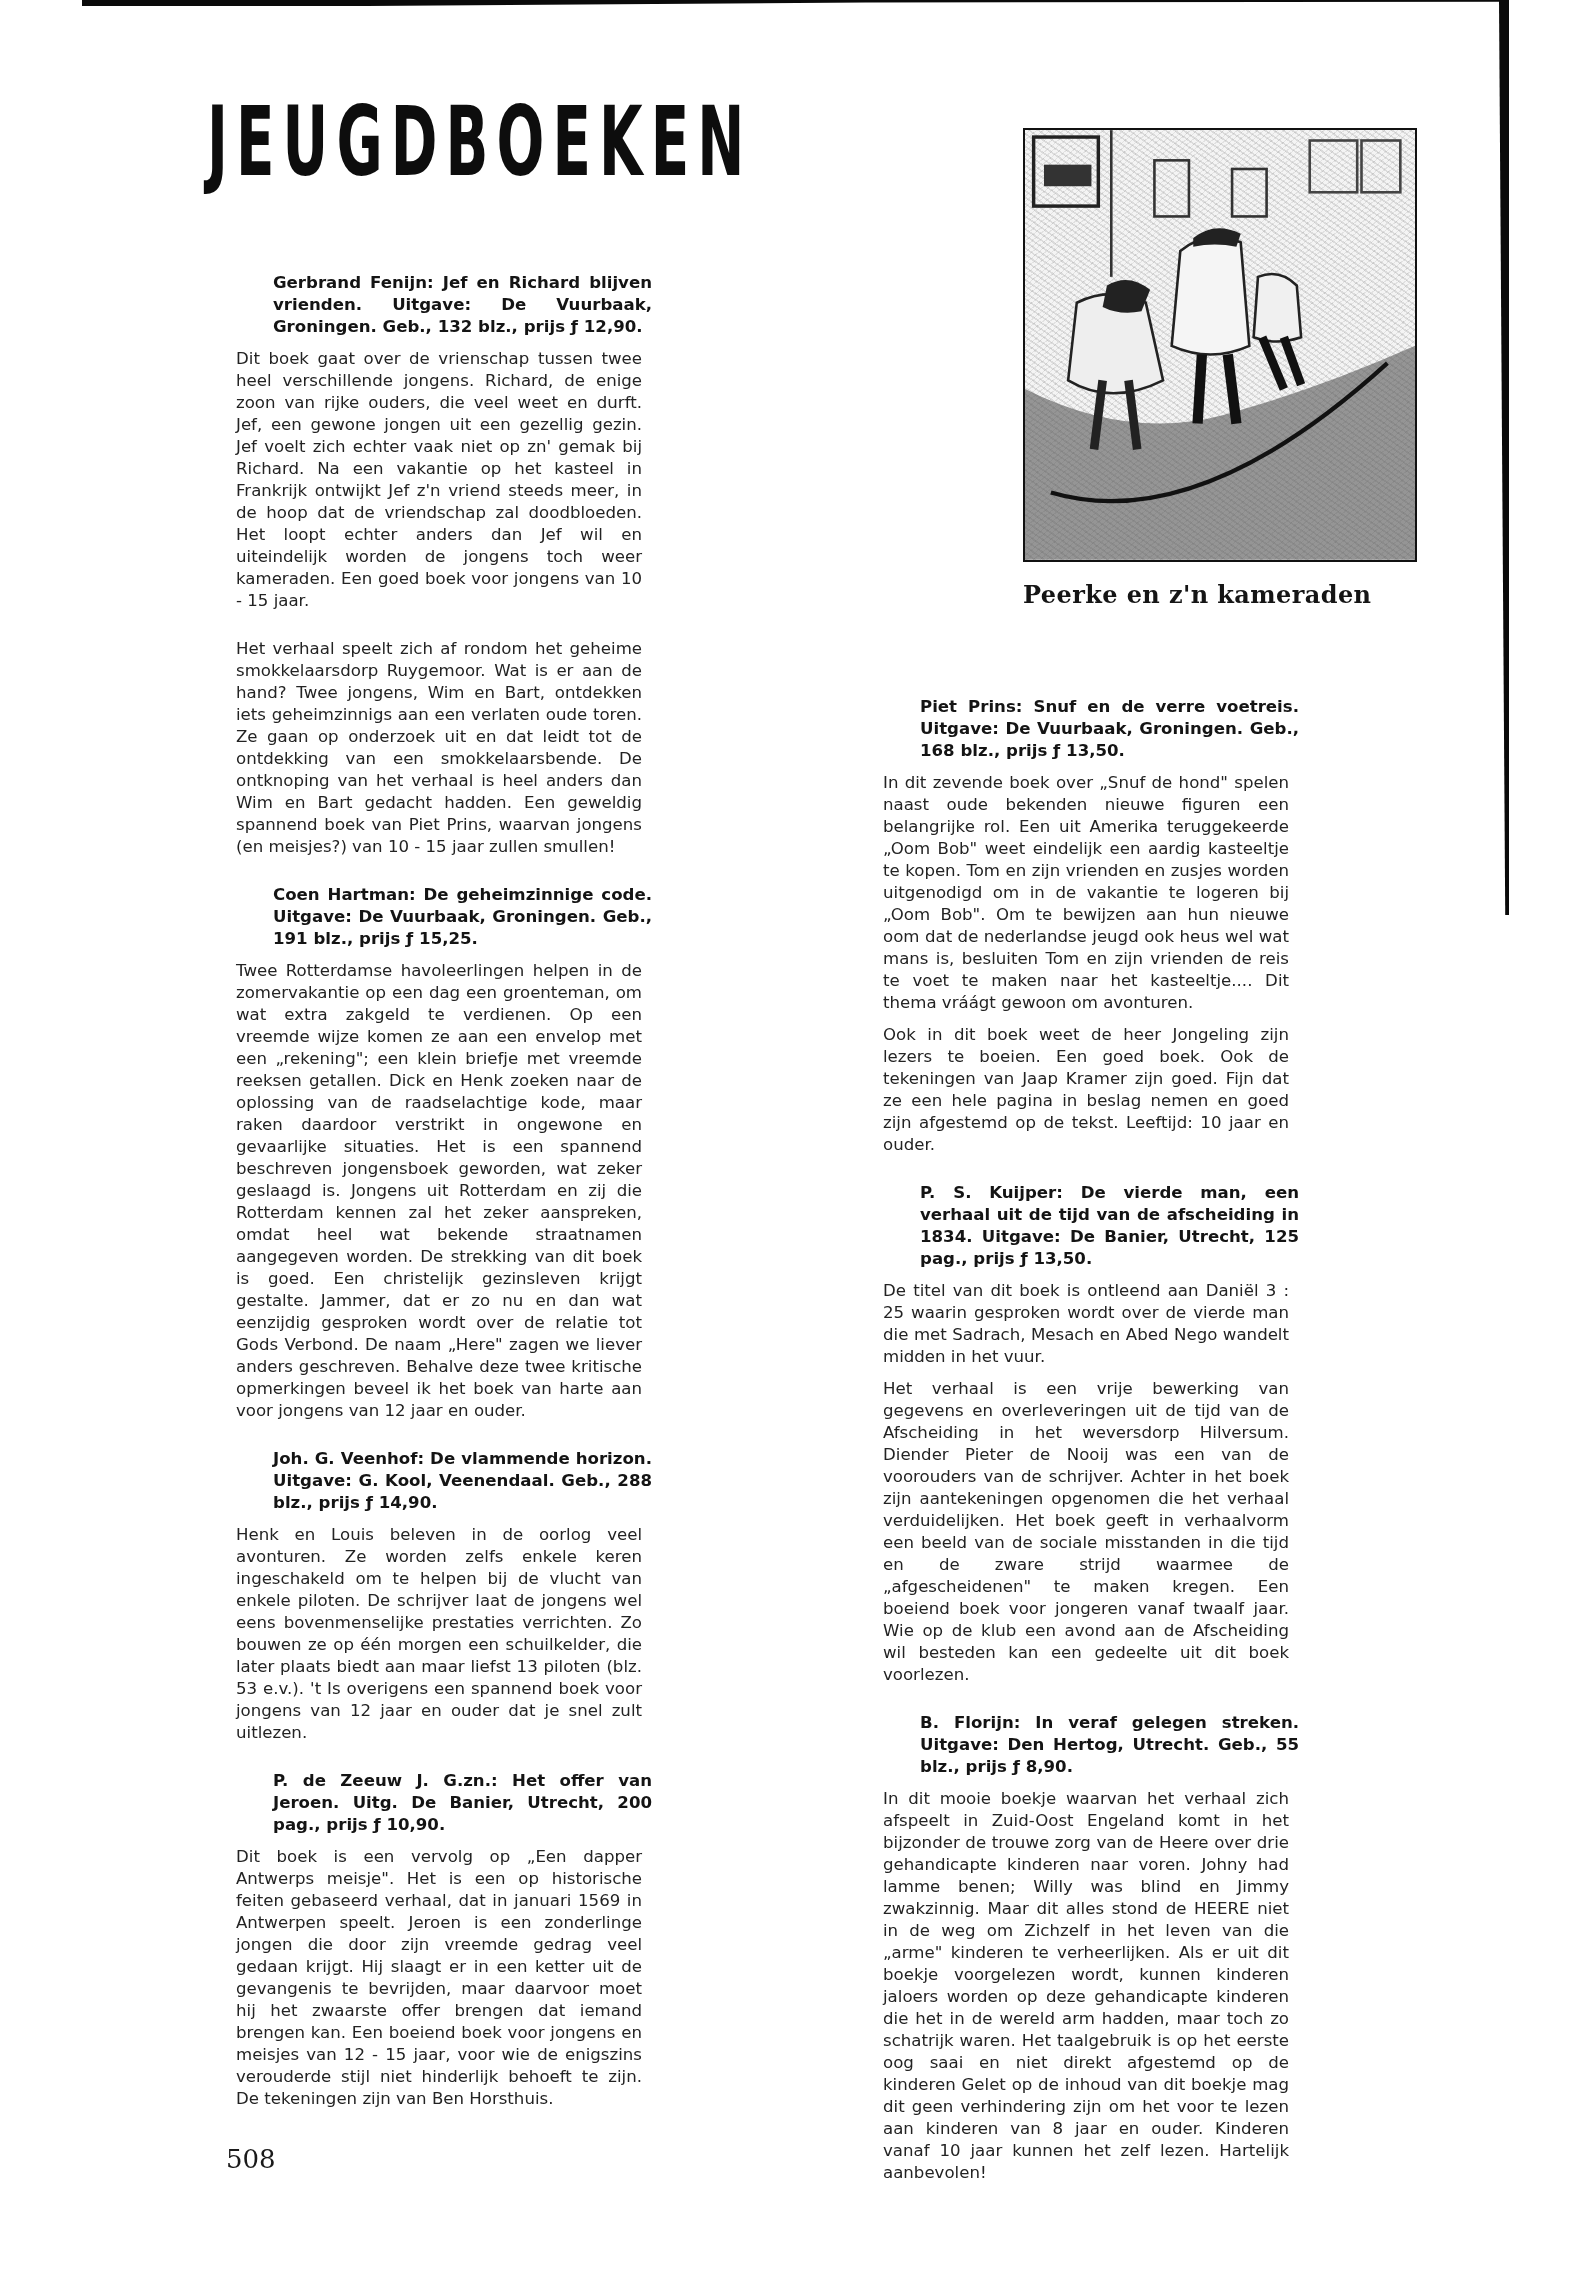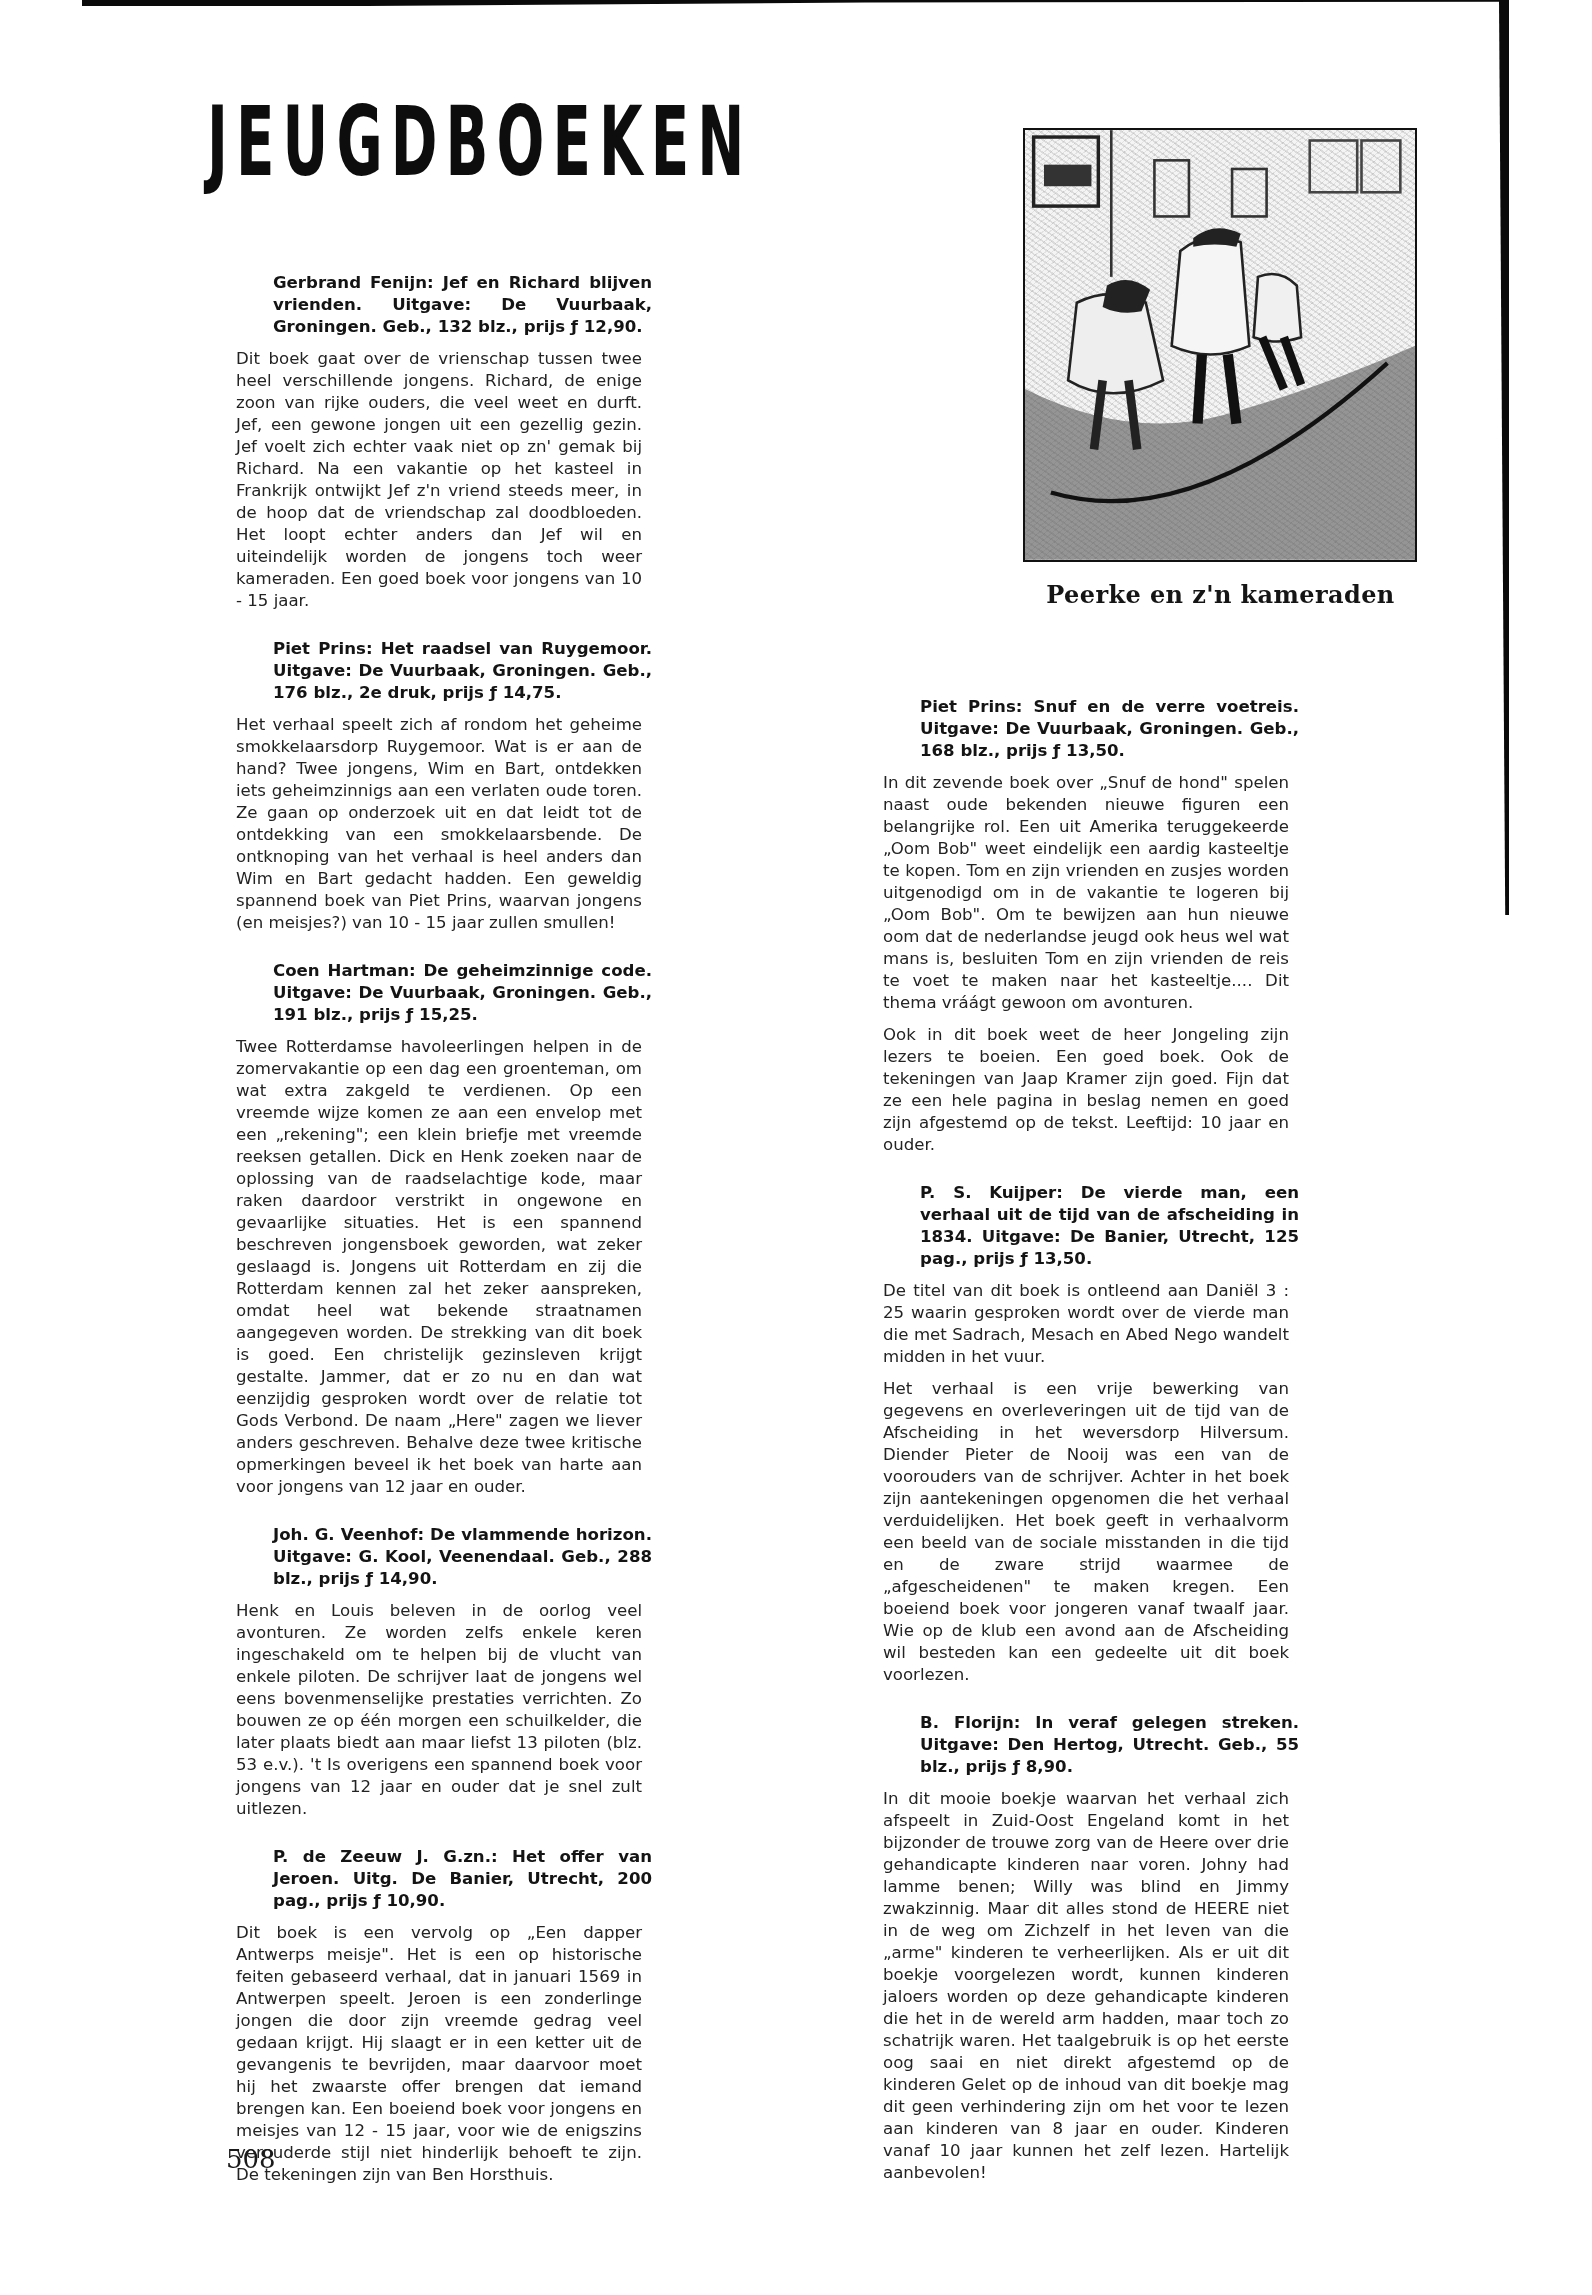--- a/index.html
+++ b/index.html
@@ -79,21 +79,20 @@
         repeating-linear-gradient(-40deg, rgba(0,0,0,0.08) 0 0.9px, transparent 0.9px 4.3px),
         #f4f4f4;
       overflow: hidden;
     }
     .figure svg { width: 100%; height: 100%; display: block; }
     .caption {
       position: absolute;
       left: 1023px;
       top: 580px;
       width: 395px;
-      text-align: center;
       font-family: "DejaVu Serif", serif;
       font-weight: bold;
       font-size: 24px;
       letter-spacing: 0.4px;
       color: #151515;
     }
     .folio {
       position: absolute;
       left: 226px;
       top: 2144px;
@@ -112,21 +111,20 @@
 
 <div class="col col-left">
   <div class="review">
     <div class="head">Gerbrand Fenijn: Jef en Richard blijven vrienden. Uitgave: De Vuurbaak, Groningen. Geb., 132 blz., prijs ƒ 12,90.</div>
     <div class="body">
       <p>Dit boek gaat over de vrienschap tussen twee heel verschillende jongens. Richard, de enige zoon van rijke ouders, die veel weet en durft. Jef, een gewone jongen uit een gezellig gezin. Jef voelt zich echter vaak niet op zn' gemak bij Richard. Na een vakantie op het kasteel in Frankrijk ontwijkt Jef z'n vriend steeds meer, in de hoop dat de vriendschap zal doodbloeden. Het loopt echter anders dan Jef wil en uiteindelijk worden de jongens toch weer kameraden. Een goed boek voor jongens van 10 - 15 jaar.</p>
     </div>
   </div>
 
   <div class="review">
-    <div class="head">Piet Prins: Het raadsel van Ruygemoor. Uitgave: De Vuurbaak, Groningen. Geb., 176 blz., 2e druk, prijs ƒ 14,75.</div>
     <div class="body">
       <p>Het verhaal speelt zich af rondom het geheime smokkelaarsdorp Ruygemoor. Wat is er aan de hand? Twee jongens, Wim en Bart, ontdekken iets geheimzinnigs aan een verlaten oude toren. Ze gaan op onderzoek uit en dat leidt tot de ontdekking van een smokkelaarsbende. De ontknoping van het verhaal is heel anders dan Wim en Bart gedacht hadden. Een geweldig spannend boek van Piet Prins, waarvan jongens (en meisjes?) van 10 - 15 jaar zullen smullen!</p>
     </div>
   </div>
 
   <div class="review">
     <div class="head">Coen Hartman: De geheimzinnige code. Uitgave: De Vuurbaak, Groningen. Geb., 191 blz., prijs ƒ 15,25.</div>
     <div class="body">
       <p>Twee Rotterdamse havoleerlingen helpen in de zomervakantie op een dag een groenteman, om wat extra zakgeld te verdienen. Op een vreemde wijze komen ze aan een envelop met een „rekening"; een klein briefje met vreemde reeksen getallen. Dick en Henk zoeken naar de oplossing van de raadselachtige kode, maar raken daardoor verstrikt in ongewone en gevaarlijke situaties. Het is een spannend beschreven jongensboek geworden, wat zeker geslaagd is. Jongens uit Rotterdam en zij die Rotterdam kennen zal het zeker aanspreken, omdat heel wat bekende straatnamen aangegeven worden. De strekking van dit boek is goed. Een christelijk gezinsleven krijgt gestalte. Jammer, dat er zo nu en dan wat eenzijdig gesproken wordt over de relatie tot Gods Verbond. De naam „Here" zagen we liever anders geschreven. Behalve deze twee kritische opmerkingen beveel ik het boek van harte aan voor jongens van 12 jaar en ouder.</p>
     </div>

